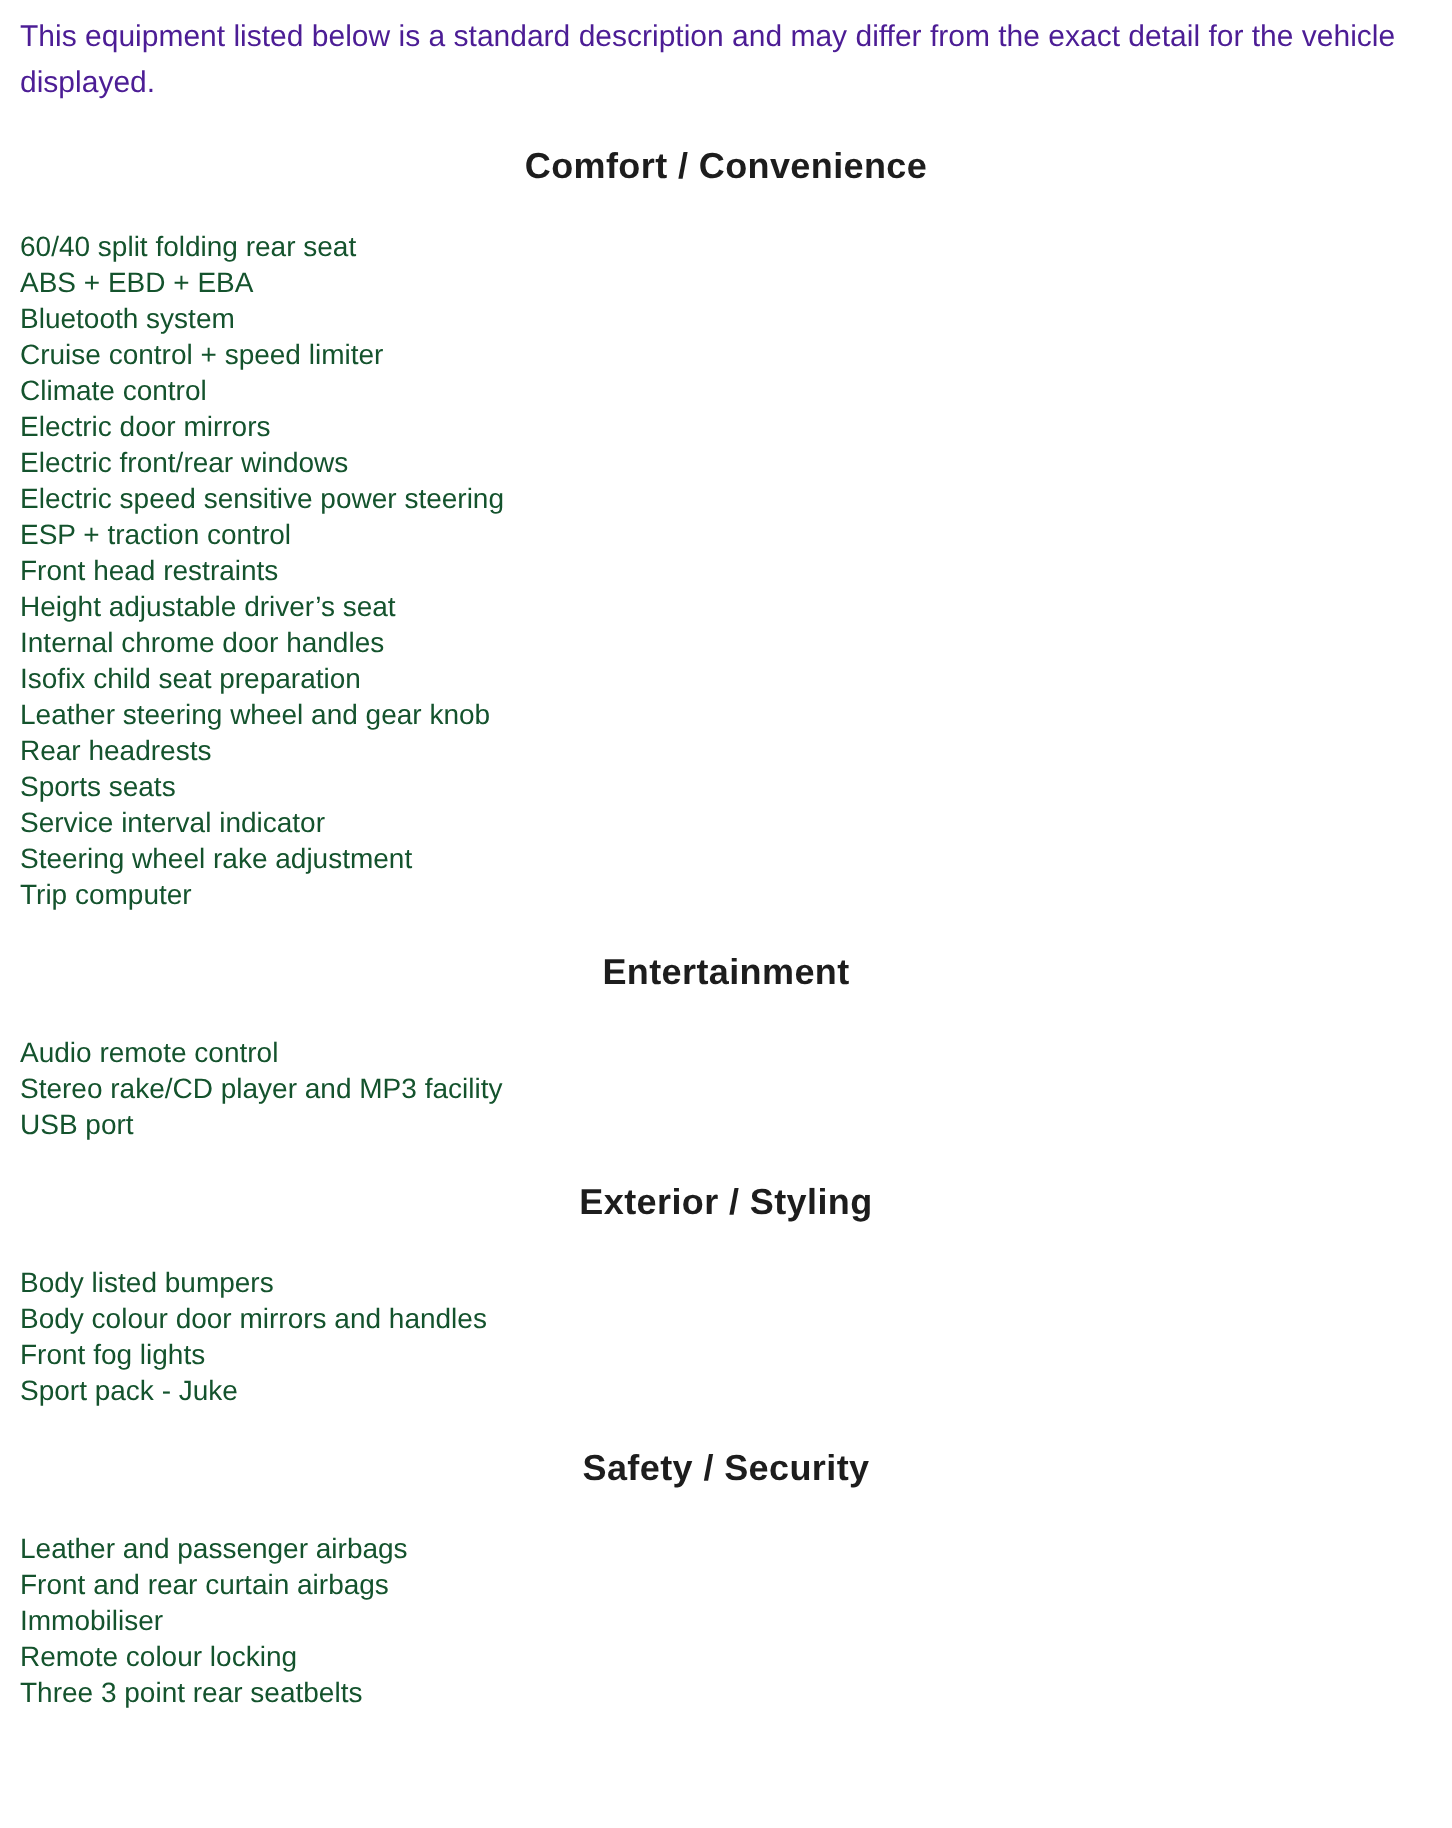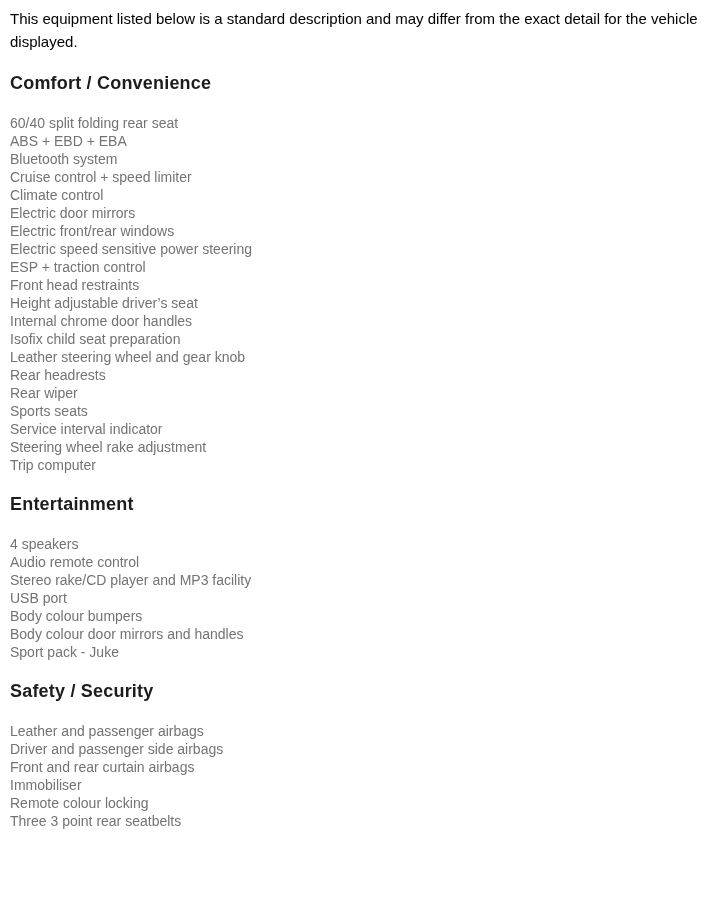--- a/index.html
+++ b/index.html
@@ -13,40 +13,41 @@
     height: 914px;
     overflow: hidden;
     font-family: "Liberation Sans", "DejaVu Sans", sans-serif;
     color: #474747;
     padding: 7px 10px 0 10px;
   }
   .intro {
     margin: 0 0 14px 0;
     font-size: 15px;
     line-height: 23px;
-    color: #000000;
+    color: #4c1d95;
     max-width: 700px;
   }
   .equip-section .section-title {
     margin: 19px 0 20px 0;
     font-size: 18px;
     line-height: 22px;
     font-weight: 700;
     color: #1d1d1d;
     letter-spacing: 0.2px;
+    text-align: center;
   }
   .equip-list {
     margin: 0;
     padding: 0;
     list-style: none;
   }
   .equip-item {
     font-size: 14px;
     line-height: 18px;
-    color: #737373;
+    color: #14532d;
   }
 </style>
 </head>
 <body>
 
 <main>
   <p class="intro">This equipment listed below is a standard description and may differ from the exact detail for the vehicle displayed.</p>
 
   <div id="sections-root">
   <section class="equip-section">
@@ -76,62 +77,61 @@
 
   <li class="equip-item">Internal chrome door handles</li>
 
   <li class="equip-item">Isofix child seat preparation</li>
 
   <li class="equip-item">Leather steering wheel and gear knob</li>
 
 
   <li class="equip-item">Rear headrests</li>
 
-  <li class="equip-item">Rear wiper</li>
 
   <li class="equip-item">Sports seats</li>
 
   <li class="equip-item">Service interval indicator</li>
 
   <li class="equip-item">Steering wheel rake adjustment</li>
 
   <li class="equip-item">Trip computer</li>
 </ul>
   </section>
 
   <section class="equip-section">
     <h2 class="section-title">Entertainment</h2>
     <ul class="equip-list">
-  <li class="equip-item">4 speakers</li>
 
   <li class="equip-item">Audio remote control</li>
 
   <li class="equip-item">Stereo rake/CD player and MP3 facility</li>
 
   <li class="equip-item">USB port</li>
 </ul>
   </section>
 
   <section class="equip-section">
+    <h2 class="section-title">Exterior / Styling</h2>
     <ul class="equip-list">
-  <li class="equip-item">Body colour bumpers</li>
+  <li class="equip-item">Body listed bumpers</li>
 
   <li class="equip-item">Body colour door mirrors and handles</li>
 
+  <li class="equip-item">Front fog lights</li>
 
   <li class="equip-item">Sport pack - Juke</li>
 </ul>
   </section>
 
   <section class="equip-section">
     <h2 class="section-title">Safety / Security</h2>
     <ul class="equip-list">
   <li class="equip-item">Leather and passenger airbags</li>
 
-  <li class="equip-item">Driver and passenger side airbags</li>
 
   <li class="equip-item">Front and rear curtain airbags</li>
 
   <li class="equip-item">Immobiliser</li>
 
   <li class="equip-item">Remote colour locking</li>
 
   <li class="equip-item">Three 3 point rear seatbelts</li>
 </ul>
   </section>

